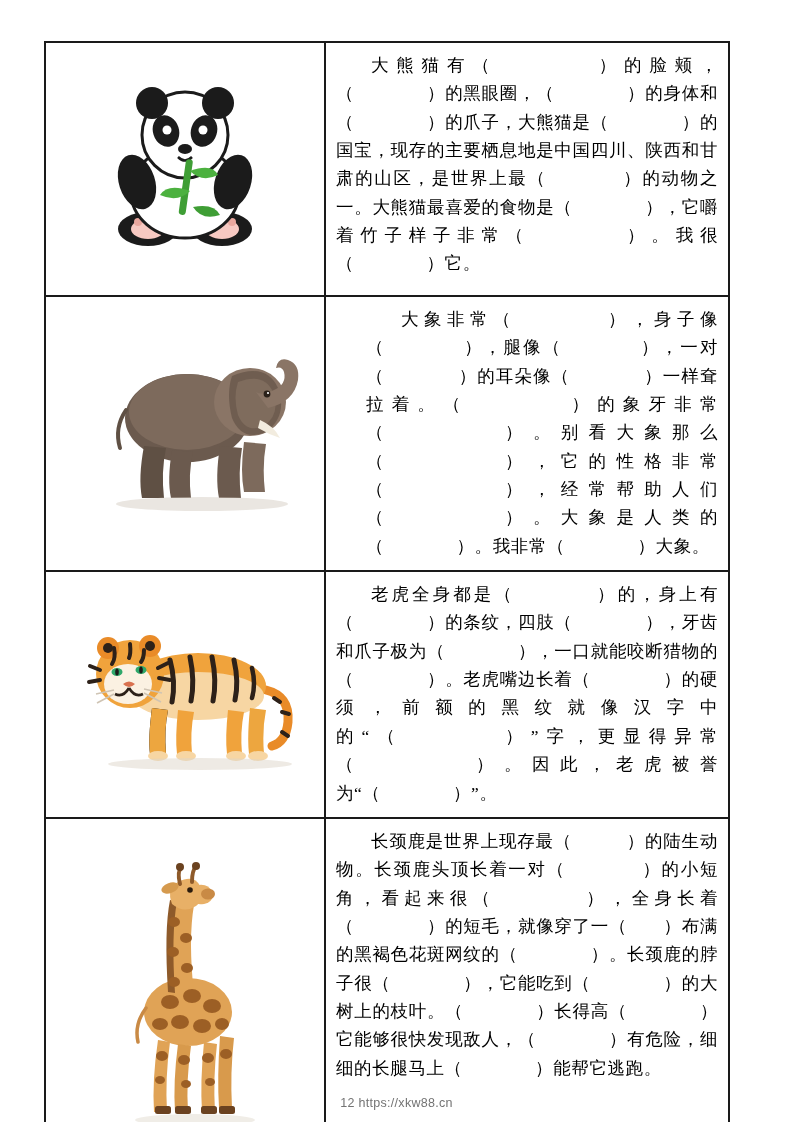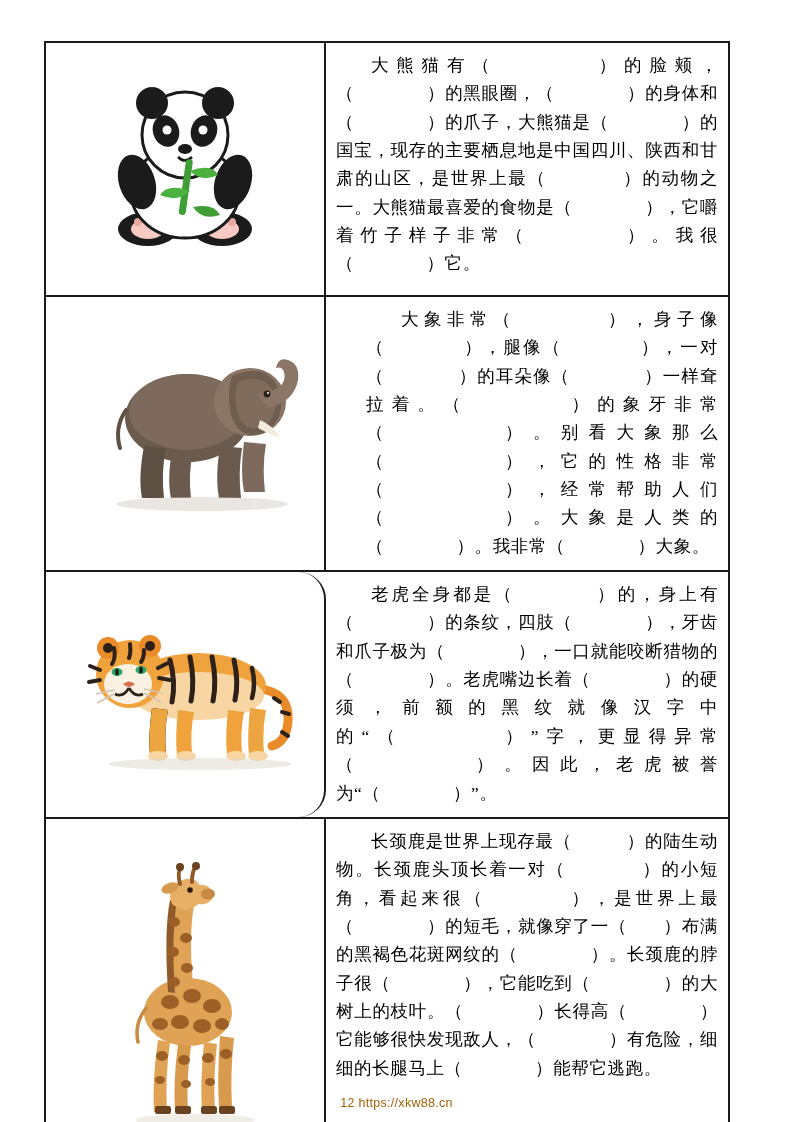--- a/index.html
+++ b/index.html
@@ -57,33 +57,33 @@
   }
   .cell-text p {
     margin: 0;
     text-indent: 2em;
   }
   .row-panda .cell-img,
   .row-panda .cell-text { min-height: 252px; }
   .row-elephant .cell-img,
   .row-elephant .cell-text { min-height: 236px; padding-left: 40px; }
   .row-tiger .cell-img,
-  .row-tiger .cell-text { min-height: 222px; border-radius: 27px; }
+  .row-tiger .cell-text { min-height: 222px; }
   .row-giraffe .cell-img,
   .row-giraffe .cell-text { min-height: 340px; }
 
   .footer {
     position: absolute;
     left: 0;
     top: 1096px;
     width: 793px;
     text-align: center;
     font-family: "Liberation Sans", sans-serif;
     font-size: 12.5px;
-    color: #a16207;
+    color: #737373;
     letter-spacing: 0.3px;
   }
 
   
   .art { display: block; }
 </style>
 </head>
 <body>
 
 <div class="page">
@@ -282,21 +282,21 @@
             <ellipse cx="126" cy="210" rx="6" ry="5"></ellipse>
             <ellipse cx="60" cy="236" rx="5" ry="4"></ellipse>
             <ellipse cx="86" cy="240" rx="5" ry="4"></ellipse>
             <ellipse cx="110" cy="238" rx="5" ry="4"></ellipse>
           </g>
 
           <ellipse cx="95" cy="276" rx="60" ry="6" fill="#ded6ca" opacity="0.45"></ellipse>
         </svg>
       </div>
       <div class="cell-text">
-        <p>长颈鹿是世界上现存最（　　　）的陆生动物。长颈鹿头顶长着一对（　　　　）的小短角，看起来很（　　　　），是世界上最（　　　　）的短毛，就像穿了一（　　）布满的黑褐色花斑网纹的（　　　　）。长颈鹿的脖子很（　　　　），它能吃到（　　　　）的大树上的枝叶。（　　　　）长得高（　　　　）它能够很快发现敌人，（　　　　）有危险，细细的长腿马上（　　　　）能帮它逃跑。</p>
+        <p>长颈鹿是世界上现存最（　　　）的陆生动物。长颈鹿头顶长着一对（　　　　）的小短角，看起来很（　　　　），全身长着（　　　　）的短毛，就像穿了一（　　）布满的黑褐色花斑网纹的（　　　　）。长颈鹿的脖子很（　　　　），它能吃到（　　　　）的大树上的枝叶。（　　　　）长得高（　　　　）它能够很快发现敌人，（　　　　）有危险，细细的长腿马上（　　　　）能帮它逃跑。</p>
       </div>
     </div>
 
   </div>
 
   <div class="footer">12 https://xkw88.cn</div>
 
 </div>
 
 </body></html>

